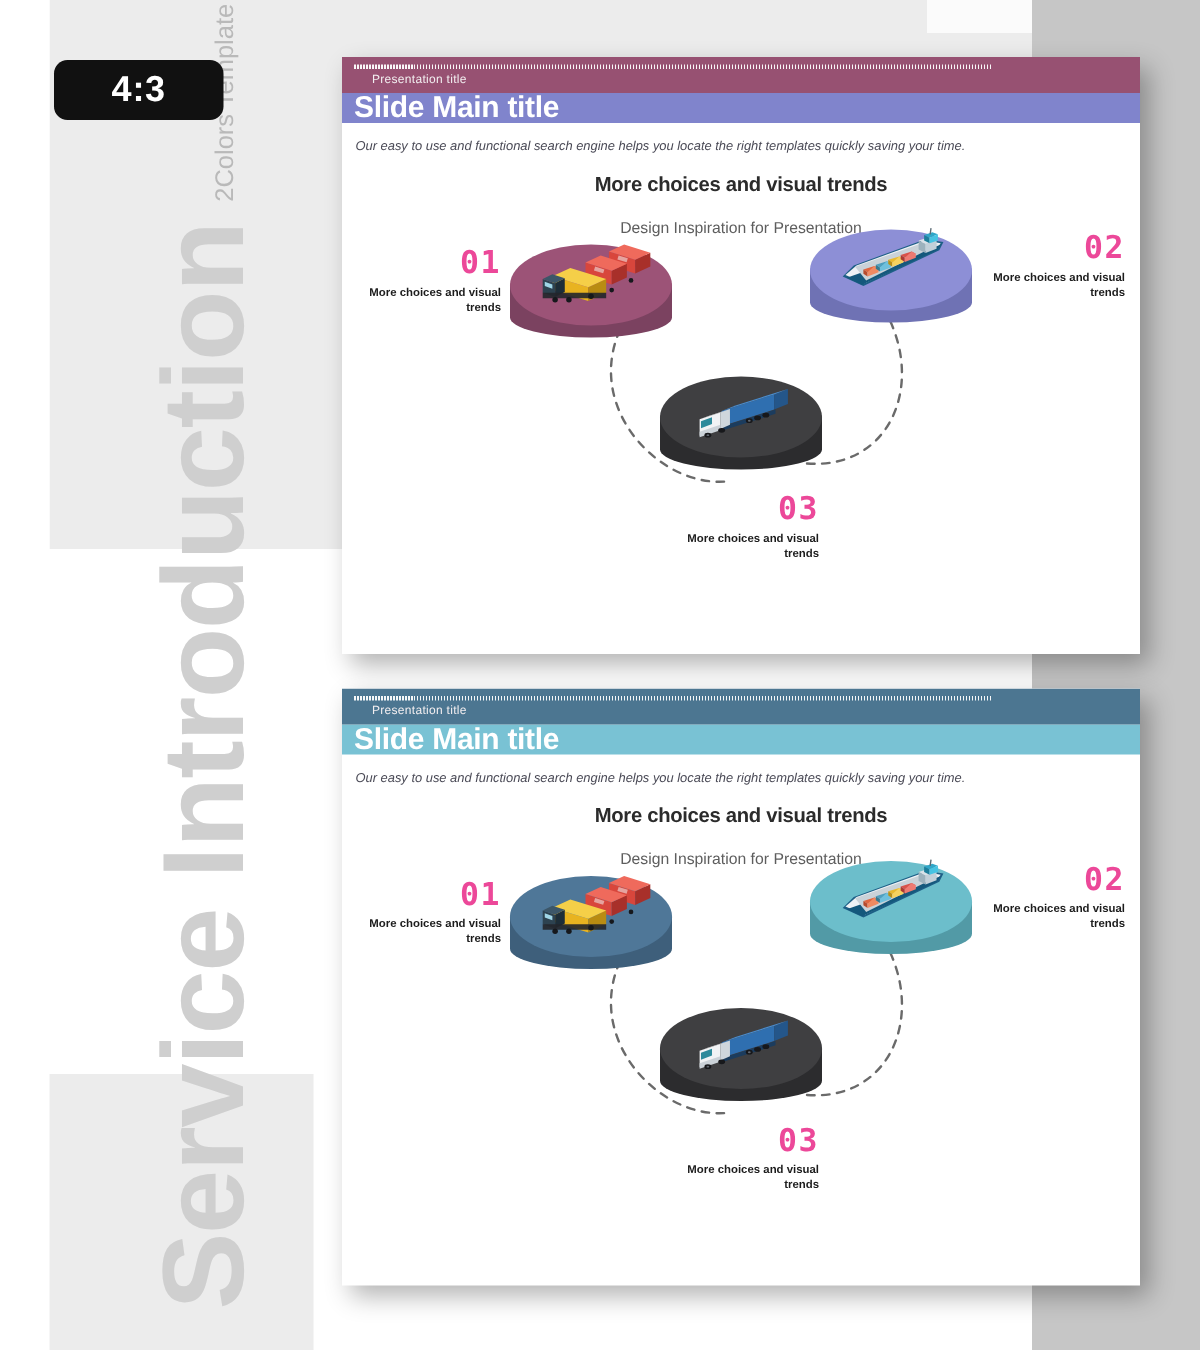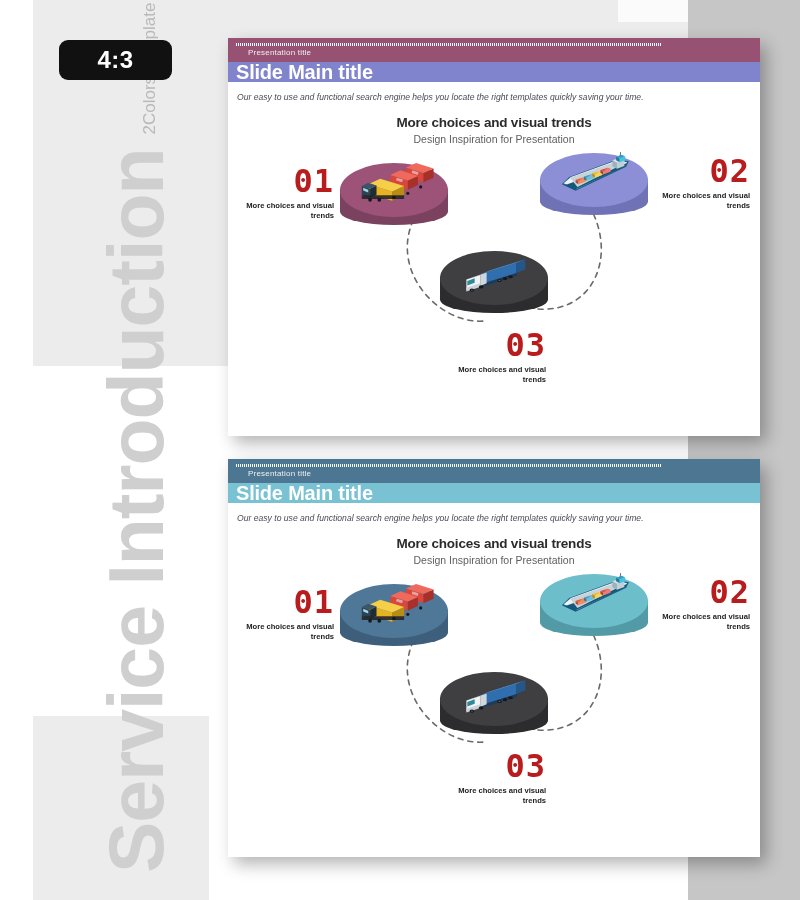--- a/index.html
+++ b/index.html
@@ -28,21 +28,21 @@
   .vtitle{
     font-size:77px;font-weight:bold;color:#cfcfcf;line-height:.92;
     letter-spacing:-1px;white-space:nowrap;
   }
   .vsub{
     font-size:17px;color:#b9b9b9;white-space:nowrap;padding-bottom:12px;
   }
 
   
   .ratio-badge{
-    position:absolute;left:59px;top:40px;width:113px;height:40px;
+    position:absolute;left:36px;top:40px;width:113px;height:40px;
     background:#111111;border-radius:9px;
     display:flex;align-items:center;justify-content:center;
     color:#ffffff;font-size:24px;font-weight:bold;letter-spacing:.5px;
   }
 
   
   .slide{
     position:absolute;width:532px;height:398px;background:#ffffff;
     box-shadow:6px 7px 16px rgba(0,0,0,.30);
     overflow:hidden;
@@ -67,36 +67,36 @@
     margin-left:8px;color:#ffffff;font-size:20px;font-weight:bold;letter-spacing:-.2px;
   }
   .slide-body{
     padding:9px 12px 0 9px;color:#4a4a56;font-size:8.6px;line-height:1.42;font-style:italic;
   }
 
   
   .info{position:relative;width:100%;height:296px;}
   .info-head{position:absolute;left:0;right:0;top:12px;text-align:center;}
   .info-head .h1{font-size:13.5px;font-weight:bold;color:#2b2b2b;letter-spacing:-.2px;}
-  .info-head .h2{font-size:10.5px;color:#5e5e5e;margin-top:3px;}
+  .info-head .h2{font-size:10.5px;color:#5e5e5e;margin-top:16px;}
 
   .arc{position:absolute;left:150px;top:60px;width:240px;height:185px;pointer-events:none;}
 
   .node{position:absolute;}
   .disc{position:absolute;width:108px;height:74px;}
   .disc .side{
     position:absolute;left:0;top:14px;width:108px;height:48px;border-radius:50%/28%;
   }
   .disc .top{
     position:absolute;left:0;top:0;width:108px;height:54px;border-radius:50%;
   }
   .vehicle{position:absolute;width:92px;height:58px;left:8px;top:-6px;}
 
   .caption{position:absolute;}
-  .num{font-size:32px;font-weight:bold;color:#b91c1c;letter-spacing:1px;line-height:1;
+  .num{font-size:21px;font-weight:bold;color:#ec4899;letter-spacing:1px;line-height:1;
        font-family:"DejaVu Sans Mono", monospace;}
   .ctext{font-size:7.6px;font-weight:bold;color:#1d1d1d;line-height:1.32;margin-top:4px;}
 
   .cap-left{text-align:right;}
   .cap-right{text-align:right;}
   .cap-center{text-align:right;}
 </style>
 </head>
 <body>
 

